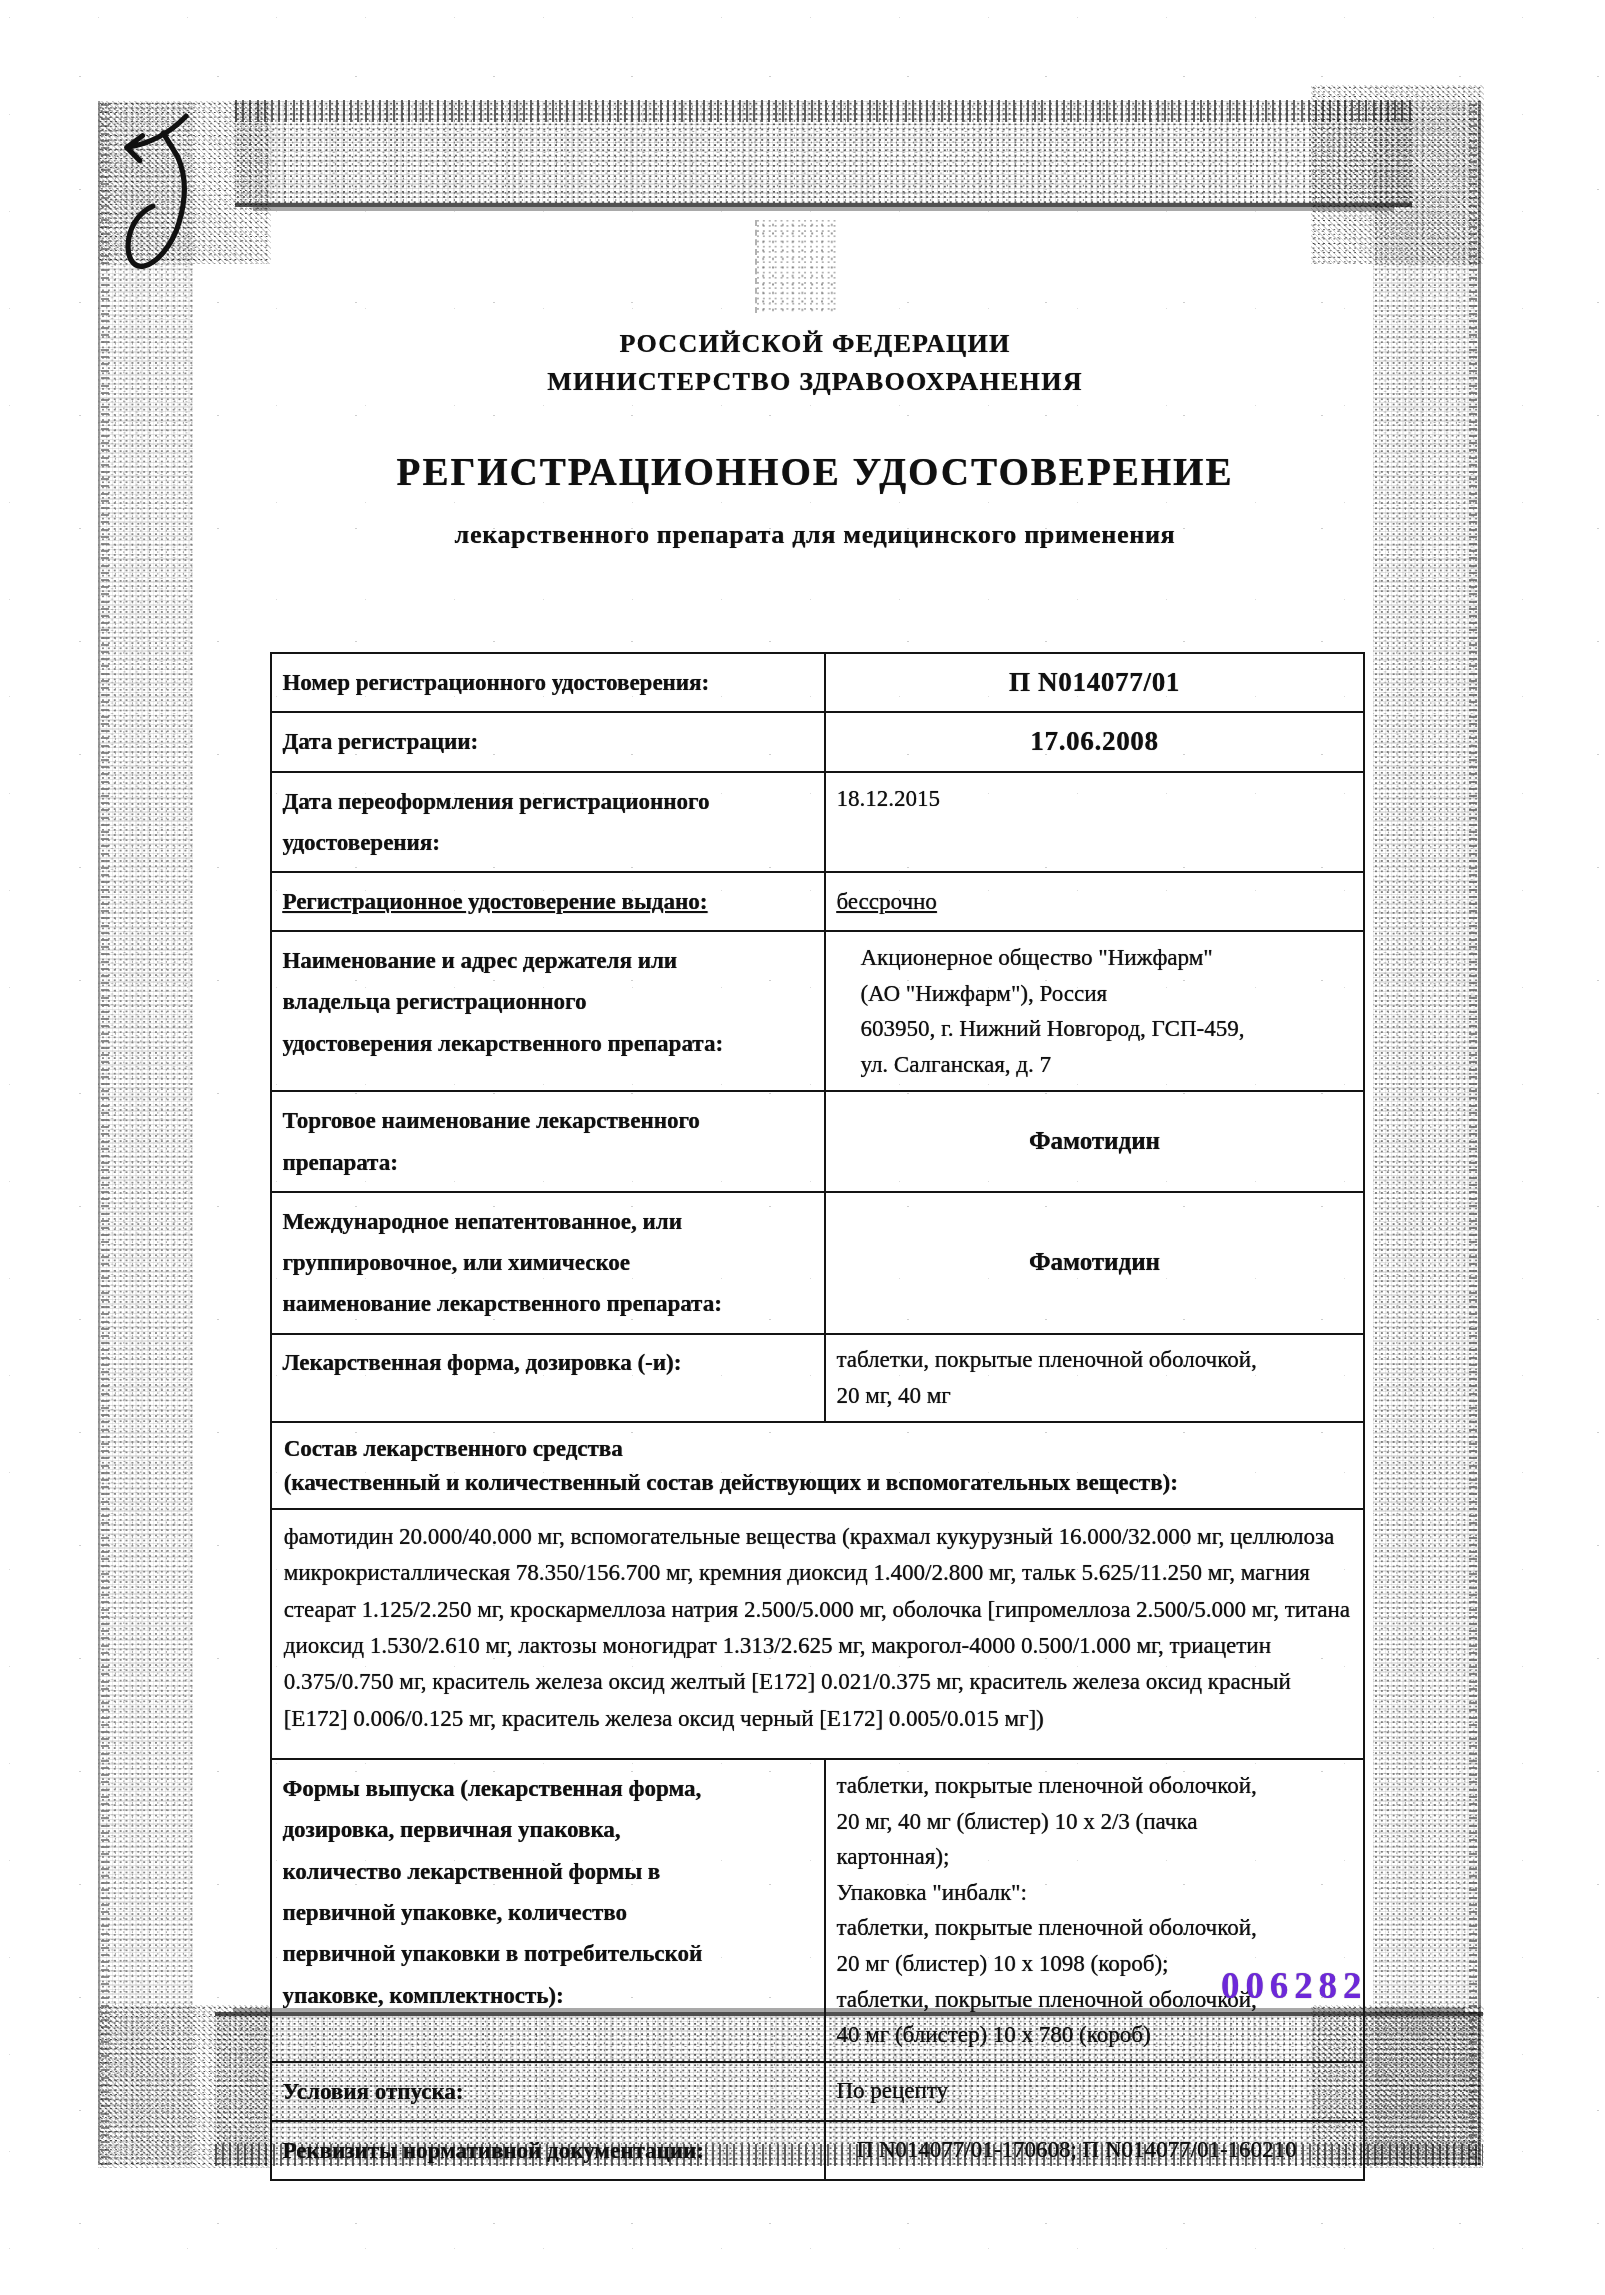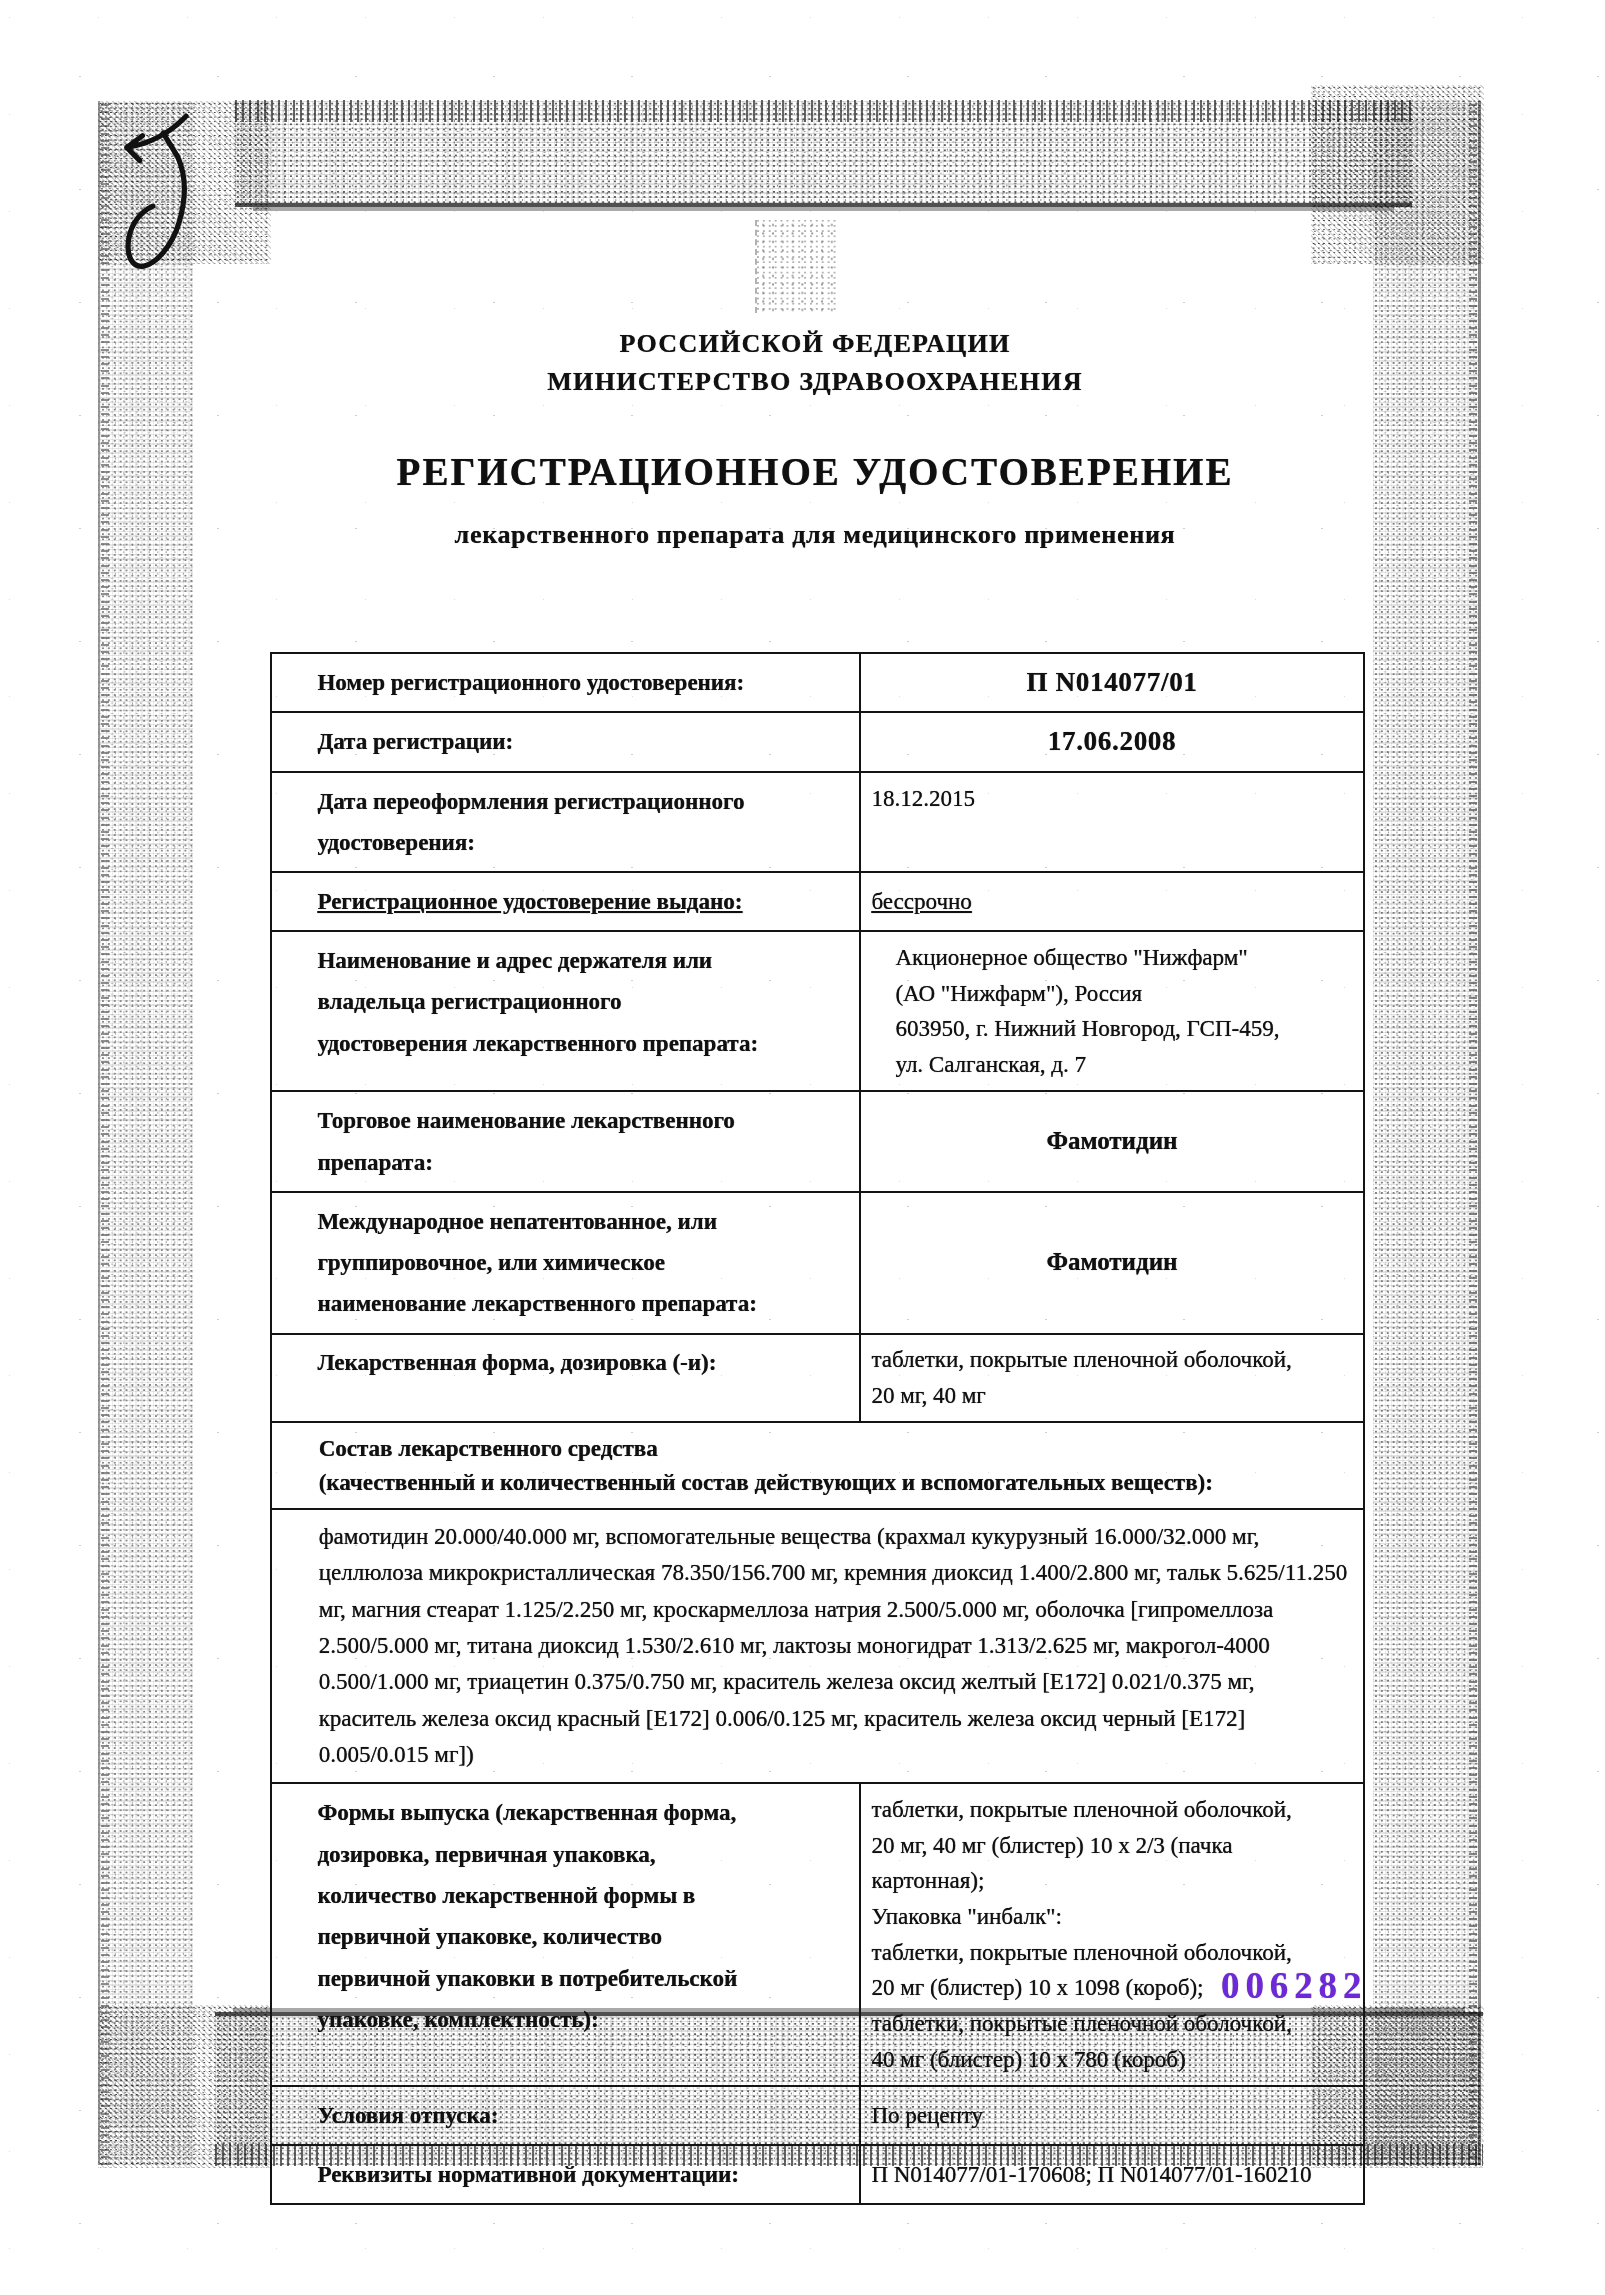--- a/index.html
+++ b/index.html
@@ -109,21 +109,21 @@
     position: absolute; left: 267px; top: 520px; width: 1096px;
     text-align: center; font-weight: 700; font-size: 26px; letter-spacing: 0.7px;
   }
 
   
   .cert-table {
     position: absolute; left: 270px; top: 652px; width: 1095px;
     border: 2.6px solid #141414;
     background: transparent;
   }
-  .row { display: flex; padding-left: 35px; }
+  .row { display: flex; }
   .row + .row { border-top: 2.6px solid #141414; }
   .cell { padding: 7.8px 10.4px; }
   .label {
     width: 554px; flex: 0 0 554px;
     border-right: 2px solid #141414;
     font-weight: 700; font-size: 23px; line-height: 1.8;
     white-space: pre-line;
     display: flex; flex-direction: column; justify-content: center;
   }
   .value {
@@ -151,21 +151,21 @@
   .r3  { min-height: 78px; }
   .r4  { min-height: 54px; text-decoration: underline; }
   .r5  { min-height: 139px; gap: 24px; }
   .r6  { min-height: 77px; }
   .r7  { min-height: 105px; }
   .r8  { min-height: 85px; }
   .r9  { min-height: 68px; }
   .r10 { min-height: 250px; }
   .r11 { min-height: 275px; }
   .r12 { min-height: 48px; }
-  .r13 { min-height: 52px; }
+  .r13 { min-height: 52px; gap: 20px; }
 
   
   .serial {
     position: absolute; left: 1221px; top: 1964px;
     font-size: 37px; font-weight: 700; letter-spacing: 5.9px; color: #6d28d9;
     text-shadow: 0 0 1px rgba(0,0,0,.5);
   }
 </style>
 </head>
 <body>

